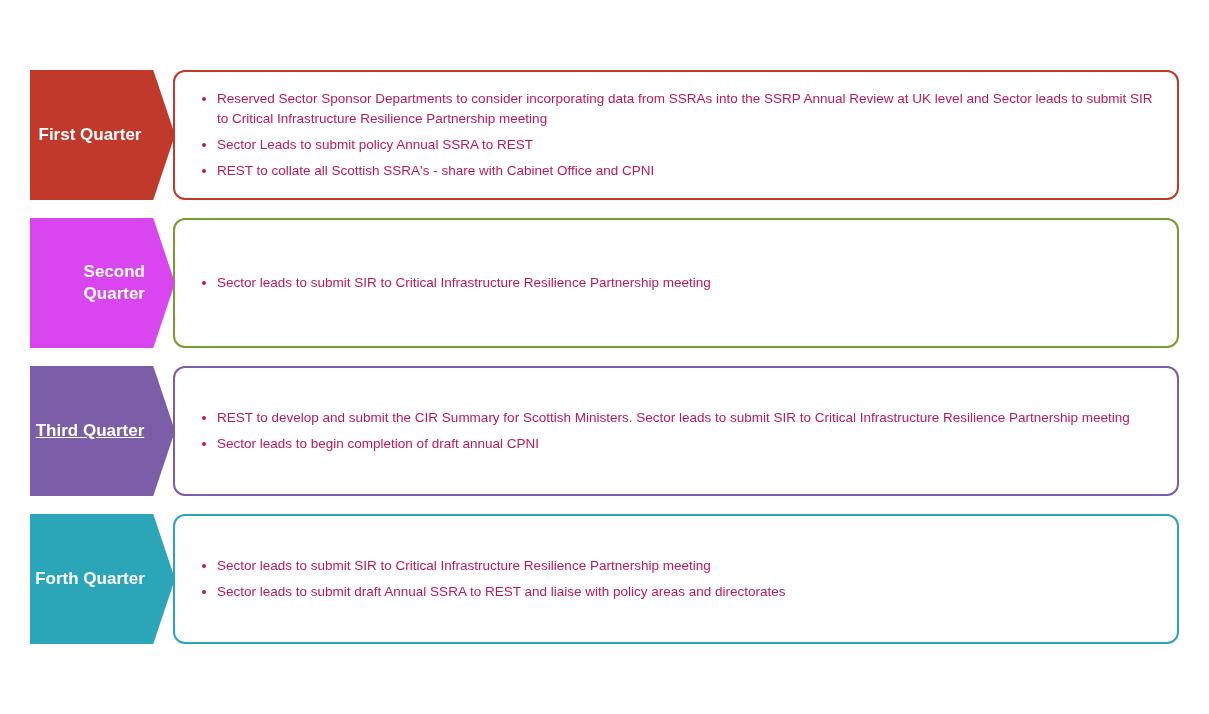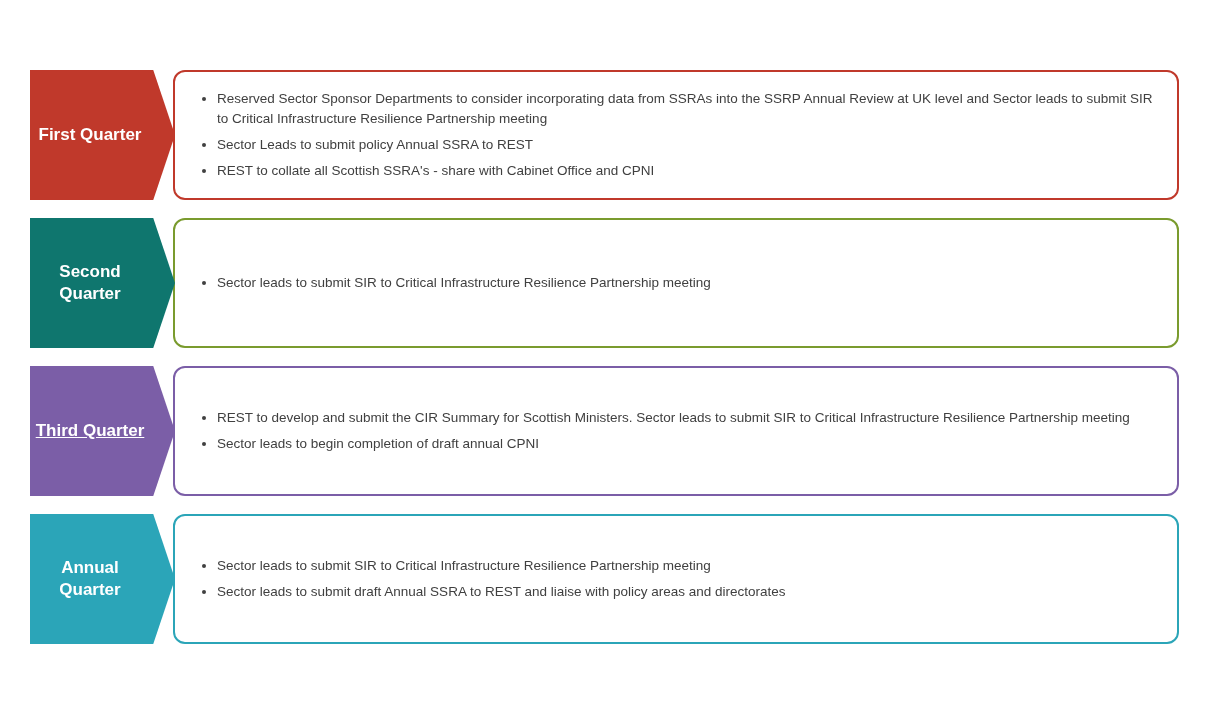--- a/index.html
+++ b/index.html
@@ -43,21 +43,21 @@
       font-size: 17px;
       font-weight: bold;
       text-align: center;
       z-index: 1;
       clip-path: polygon(0% 0%, 85% 0%, 100% 50%, 85% 100%, 0% 100%);
       padding: 10px 30px 10px 5px;
       line-height: 1.3;
     }
 
     .quarter-label.q1 { background-color: #c0392b; }
-    .quarter-label.q2 { background-color: #0f766e; }
+    .quarter-label.q2 { background-color: #d946ef; text-align: right; }
     .quarter-label.q3 { background-color: #7b5ea7; text-decoration: underline; }
     .quarter-label.q4 { background-color: #2ba5b8; }
 
     
     .quarter-content {
       flex: 1;
       border: 2px solid;
       border-radius: 12px;
       padding: 16px 20px 16px 24px;
       margin-left: -2px;
@@ -71,21 +71,21 @@
     .quarter-content.q3 { border-color: #7b5ea7; }
     .quarter-content.q4 { border-color: #2ba5b8; }
 
     .quarter-content ul {
       list-style: disc;
       padding-left: 18px;
     }
 
     .quarter-content ul li {
       font-size: 13.5px;
-      color: #404040;
+      color: #be185d;
       line-height: 1.5;
       margin-bottom: 6px;
     }
 
     .quarter-content ul li:last-child {
       margin-bottom: 0;
     }
   </style>
 </head>
 <body>
@@ -112,21 +112,21 @@
     <div class="quarter-row">
       <div class="quarter-label q3">Third Quarter</div>
       <div class="quarter-content q3">
         <ul>
           <li>REST to develop and submit the CIR Summary for Scottish Ministers. Sector leads to submit  SIR  to Critical Infrastructure Resilience Partnership  meeting</li>
           <li>Sector leads to begin completion of draft annual CPNI</li>
         </ul>
       </div>
     </div>
     <div class="quarter-row">
-      <div class="quarter-label q4">Annual Quarter</div>
+      <div class="quarter-label q4">Forth Quarter</div>
       <div class="quarter-content q4">
         <ul>
           <li>Sector leads to submit  SIR  to Critical Infrastructure Resilience Partnership  meeting</li>
           <li>Sector leads to submit draft Annual SSRA to REST and liaise with policy areas and directorates</li>
         </ul>
       </div>
     </div>
   </div>
 
 </body></html>

